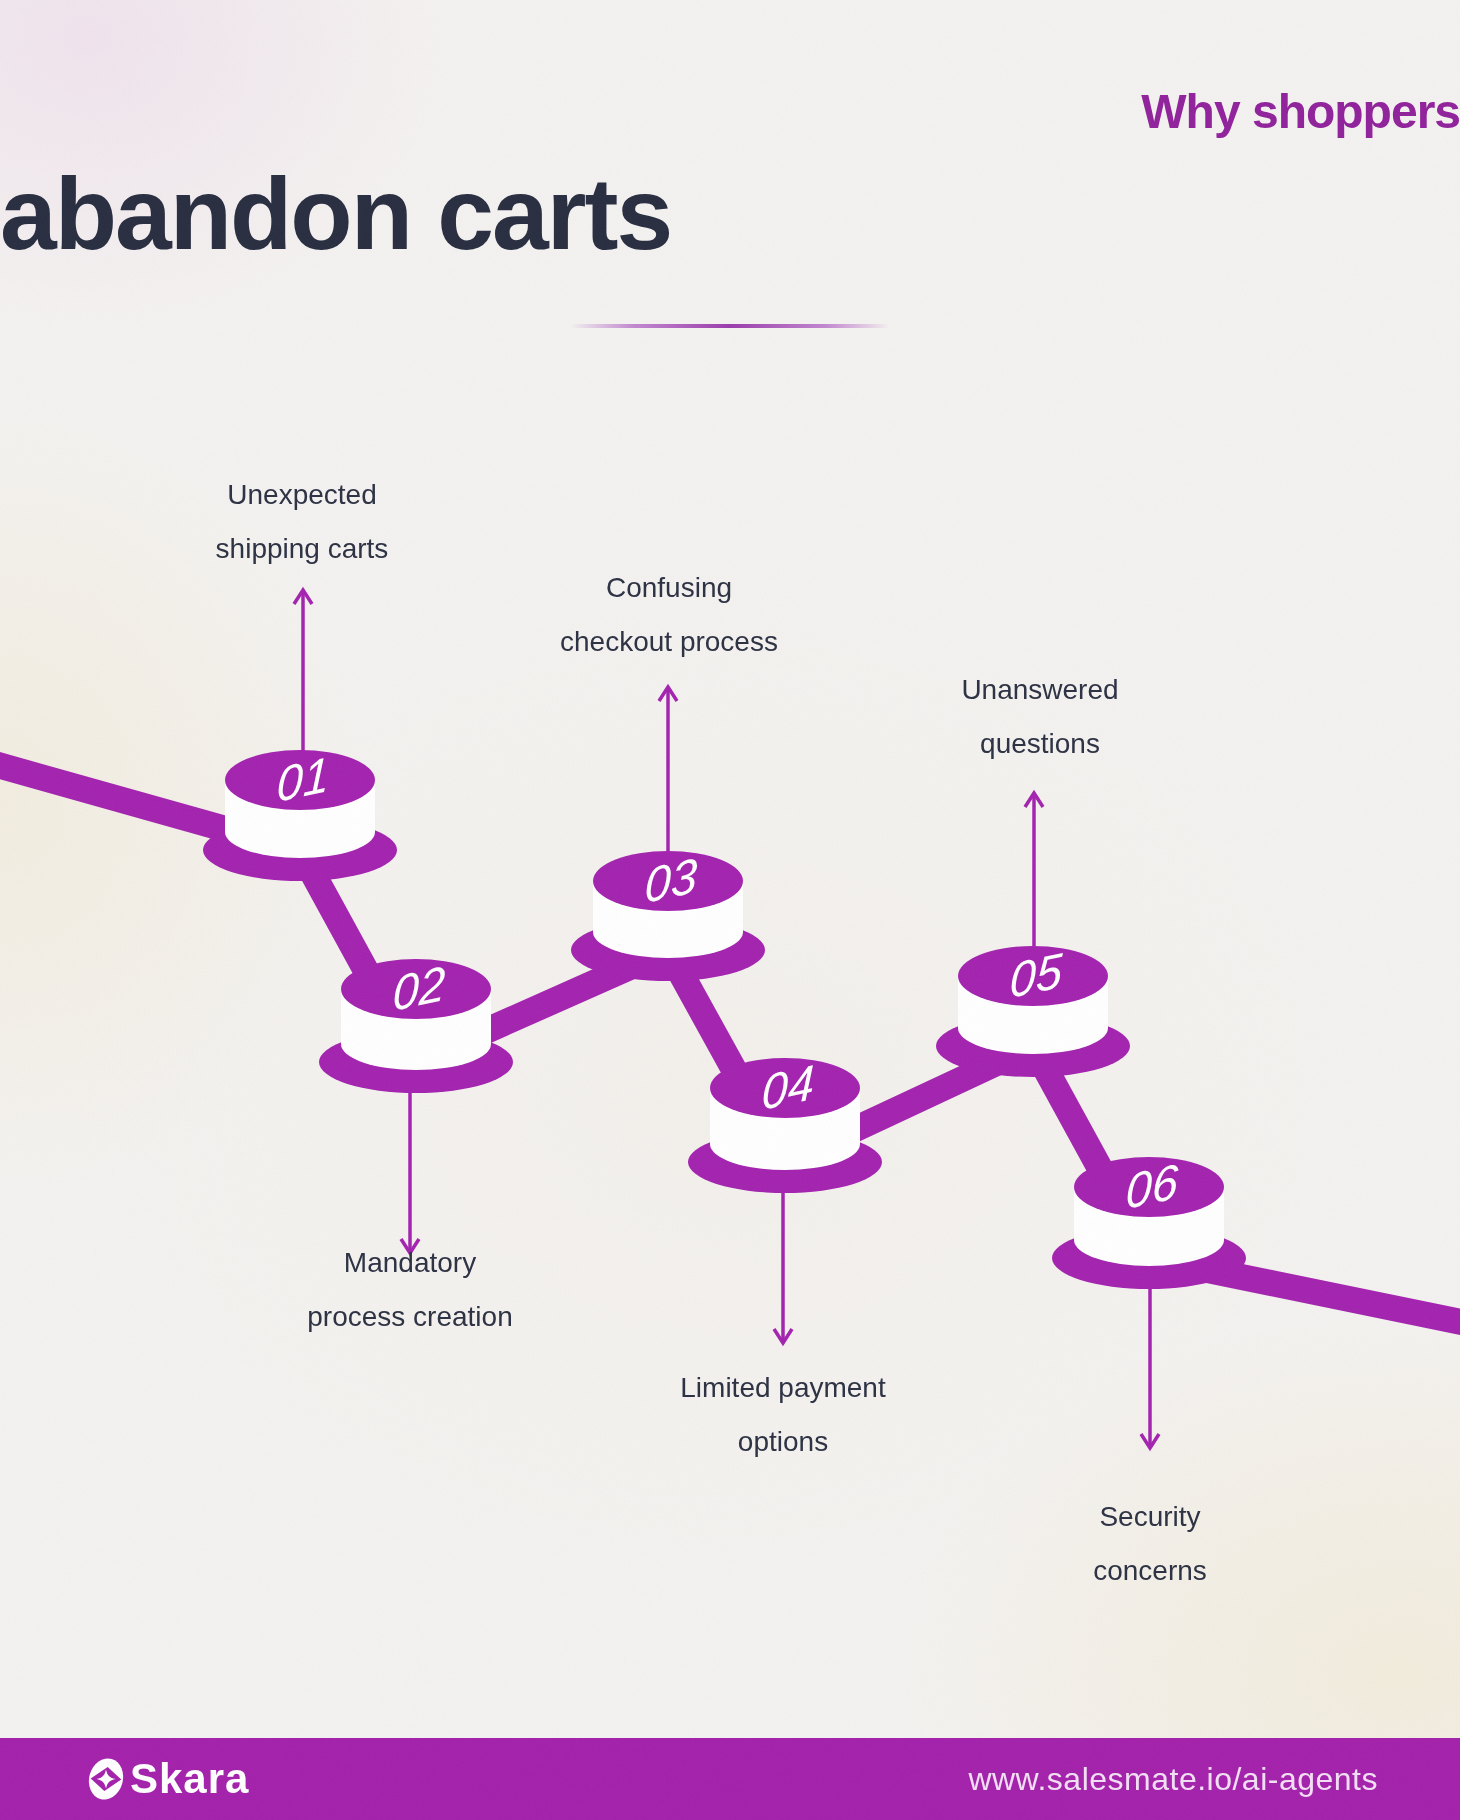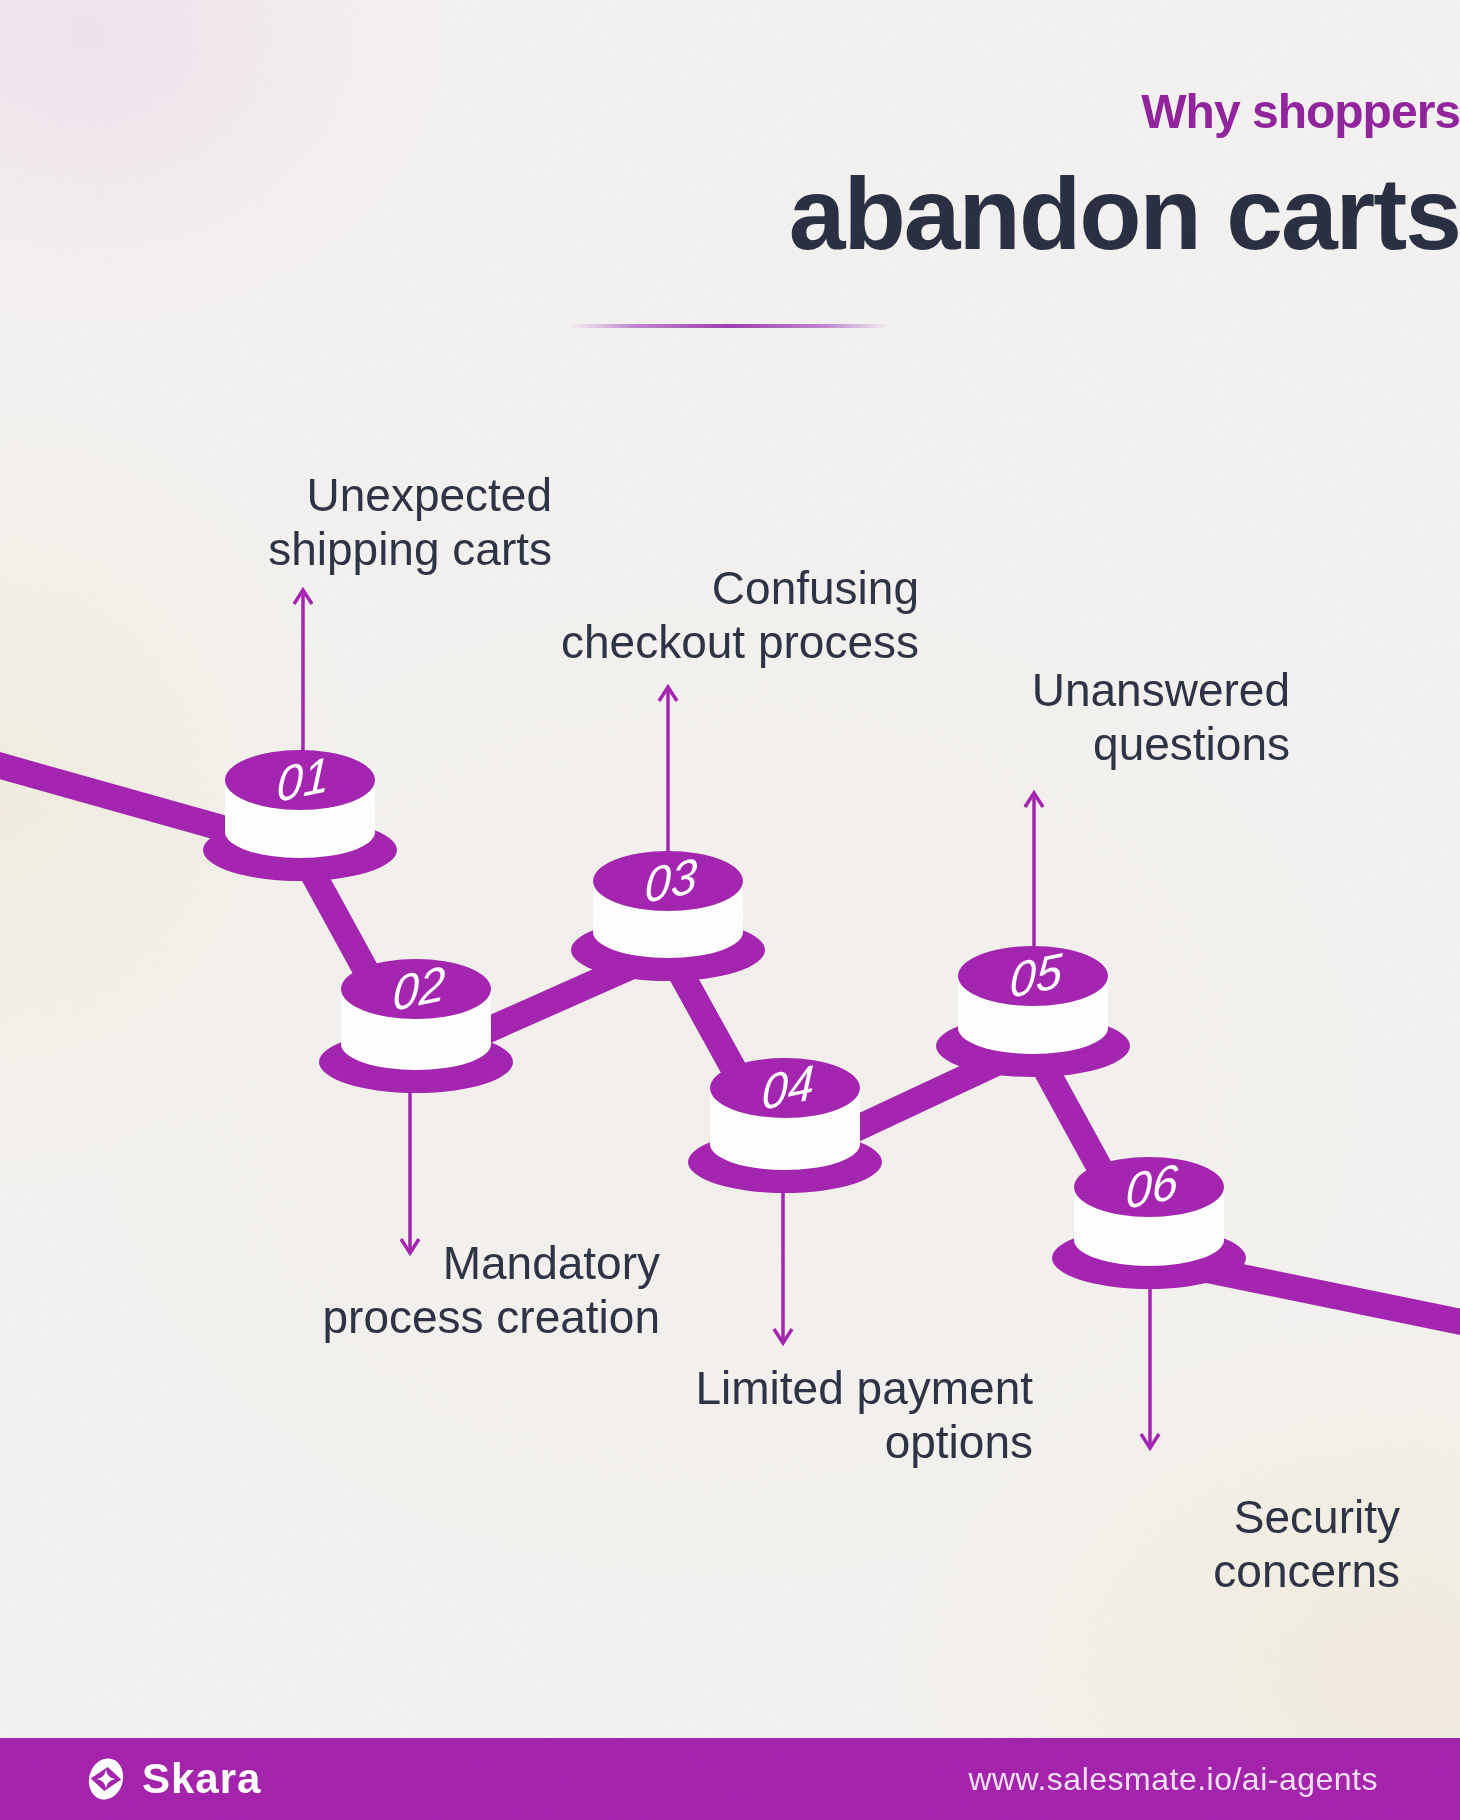--- a/index.html
+++ b/index.html
@@ -17,54 +17,54 @@
       #f4f2f0;
   }
   .title-line1{
     position:absolute;top:84px;left:0;right:0;
     margin:0;text-align:right;
     font-size:48px;font-weight:700;letter-spacing:-1px;
     color:var(--title_purple,#90219b);
   }
   .title-line2{
     position:absolute;top:156px;left:0;right:0;
-    margin:0;text-align:right;
+    margin:0;text-align:left;
     font-size:102px;font-weight:700;letter-spacing:-2px;
     color:var(--navy,#272c3f);
   }
   .title-divider{
     position:absolute;top:324px;left:50%;
     transform:translateX(-50%);
     width:320px;height:4px;border-radius:2px;
     background:linear-gradient(90deg,
       rgba(170,90,190,0) 0%, #c287cf 20%, #9a3bab 50%, #c287cf 80%, rgba(170,90,190,0) 100%);
   }
   .diagram-svg, .noise-svg{
     position:absolute;top:0;left:0;width:1460px;height:1820px;
   }
   .noise-svg{opacity:.05;pointer-events:none;}
   .step-label{
-    position:absolute;width:500px;text-align:right;
-    font-size:46px;line-height:54px;
+    position:absolute;width:500px;text-align:center;
+    font-size:28px;line-height:54px;
     color:var(--label_navy,#2b3042);
   }
   .step-label span{display:block;}
   .lbl-1{top:468px;left:52px;}
   .lbl-2{top:1236px;left:160px;}
   .lbl-3{top:561px;left:419px;}
   .lbl-4{top:1361px;left:533px;}
   .lbl-5{top:663px;left:790px;}
   .lbl-6{top:1490px;left:900px;}
   .footer-bar{
     position:absolute;left:0;bottom:0;width:100%;height:82px;
     background:var(--footer_bg,#a320ab);
     display:flex;align-items:center;justify-content:space-between;
     box-sizing:border-box;padding:0 82px;
   }
-  .brand{display:flex;align-items:center;gap:12px;}
+  .brand{display:flex;align-items:center;}
   .brand-name{
     color:#fff;font-size:42px;font-weight:700;letter-spacing:1px;
   }
   .footer-url{
     color:var(--footer_url,#f3dff5);
     font-size:32px;letter-spacing:.5px;
   }
   .num-text{
     fill:#fff;
     font-family:"Liberation Sans", sans-serif;

